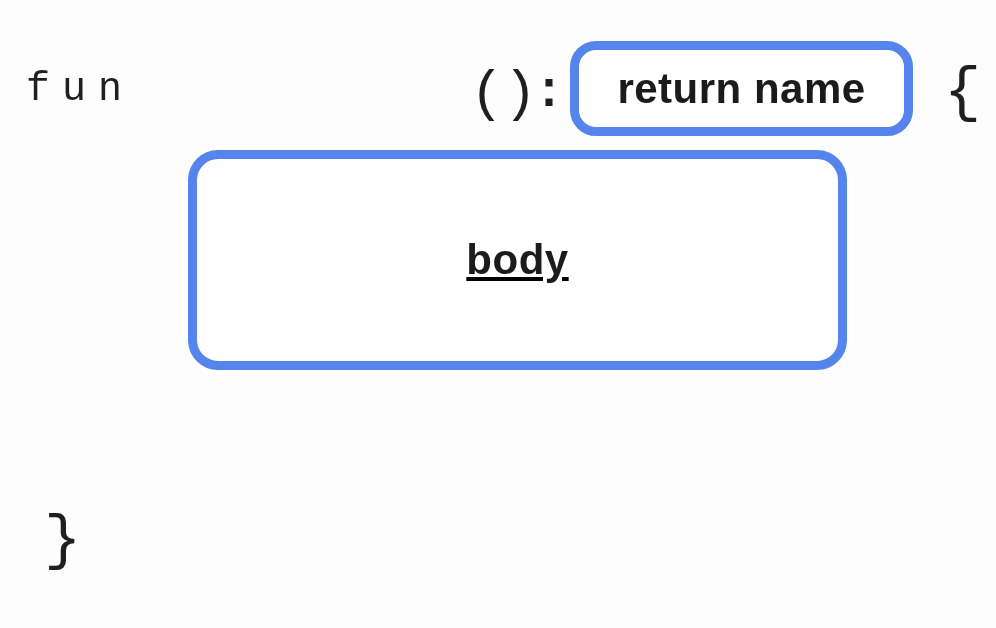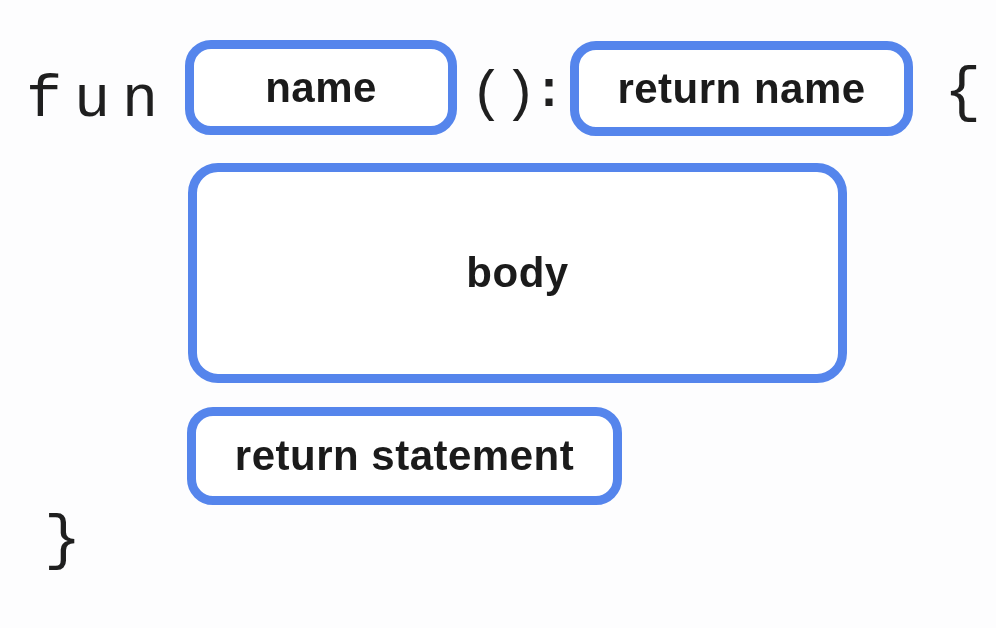--- a/index.html
+++ b/index.html
@@ -16,70 +16,64 @@
     background:var(--bg);
     font-family:"Liberation Sans", sans-serif;
   }
   .code{
     position:absolute;
     font-family:"Liberation Mono","DejaVu Sans Mono",monospace;
     color:var(--code);
     line-height:1;
     white-space:pre;
   }
-  .code-fun{left:26px;top:70px;font-size:60px;letter-spacing:12px;}
+  .code-fun{left:26px;top:70px;font-size:40px;letter-spacing:12px;}
   .code-parens{left:470px;top:66px;font-size:56px;letter-spacing:0px;}
   .code-colon{left:534px;top:68px;font-size:50px;font-weight:bold;}
   .code-obrace{left:944px;top:62px;font-size:62px;}
   .code-cbrace{left:44px;top:510px;font-size:62px;}
   .pbox{
     position:absolute;
     border:9px solid var(--accent);
     background:#FFFFFF;
     border-radius:26px;
     display:flex;
     align-items:center;
     justify-content:center;
   }
   .pbox-name{left:185px;top:40px;width:272px;height:95px;}
   .pbox-return-type{left:570px;top:41px;width:343px;height:95px;}
-  .pbox-body{left:188px;top:163px;width:659px;height:220px;border-radius:30px;}
+  .pbox-body{left:188px;top:150px;width:659px;height:220px;border-radius:30px;text-decoration:underline;}
   .pbox-return-statement{left:187px;top:407px;width:435px;height:98px;}
   .plabel{
     font-family:"Liberation Sans", sans-serif;
     font-weight:700;
     font-size:42px;
     letter-spacing:0.5px;
     color:var(--text);
   }
 </style>
 </head>
 <body>
 
 <div class="canvas">
 
   <span class="code code-fun">fun</span>
 
-  <div class="pbox pbox-name">
-    <span class="plabel">name</span>
-  </div>
 
   <span class="code code-parens">()</span>
 
   <span class="code code-colon">:</span>
 
   <div class="pbox pbox-return-type">
     <span class="plabel">return name</span>
   </div>
 
   <span class="code code-obrace">{</span>
 
   <div class="pbox pbox-body">
     <span class="plabel">body</span>
   </div>
 
-  <div class="pbox pbox-return-statement">
-    <span class="plabel">return statement</span>
-  </div>
 
   <span class="code code-cbrace">}</span>
 
 </div>
 
 </body></html>

